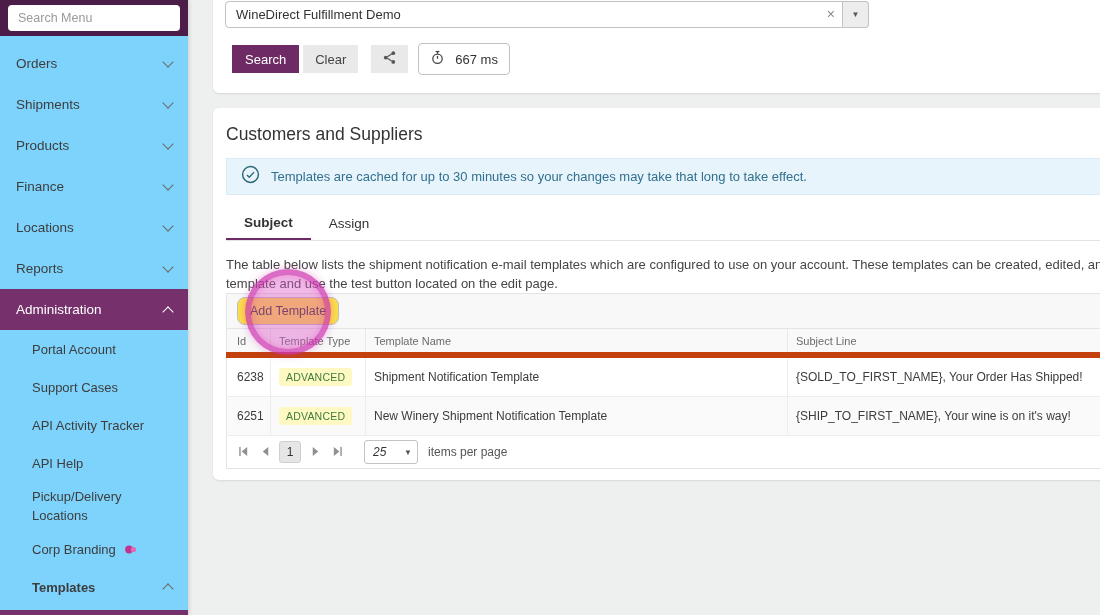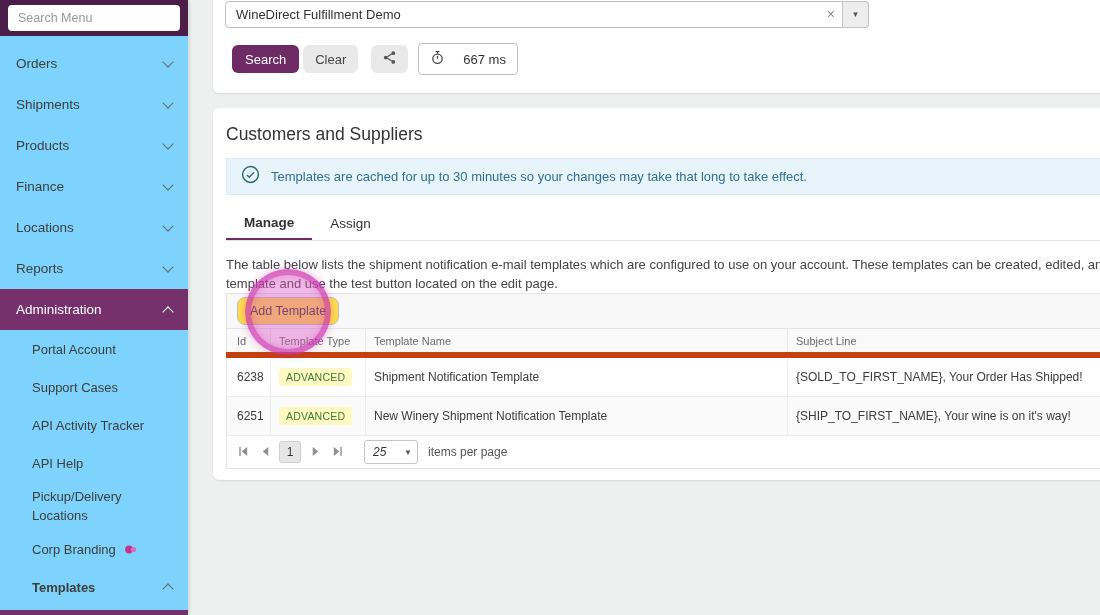--- a/index.html
+++ b/index.html
@@ -32,27 +32,27 @@
   .card{background:#fff;border-radius:6px;box-shadow:0 1px 2px rgba(0,0,0,.10);}
   .top-card{position:absolute;left:25px;top:-12px;width:940px;height:105px;}
   .combobox{position:absolute;left:12px;top:13px;height:27px;display:flex;}
   .combobox input{width:618px;height:27px;box-sizing:border-box;border:1px solid #c2c2c2;
     border-radius:4px 0 0 4px;padding:0 34px 0 10px;font-size:13px;color:#333;font-family:inherit;outline:none;background:#fff;}
   .combobox .clear-x{position:absolute;right:34px;top:6px;font-size:14px;color:#8a8a8a;cursor:pointer;line-height:1;}
   .combobox .toggle{width:26px;height:27px;box-sizing:border-box;border:1px solid #c2c2c2;border-left:none;
     background:#ededed;border-radius:0 4px 4px 0;display:flex;align-items:center;justify-content:center;
     font-size:8px;color:#555;cursor:pointer;}
   .actions{position:absolute;left:19px;top:55px;display:flex;align-items:center;}
-  .btn{height:28px;border:none;border-radius:6px;font-size:13px;font-family:inherit;cursor:pointer;
+  .btn{height:28px;border:none;border-radius:0;font-size:13px;font-family:inherit;cursor:pointer;
     display:flex;align-items:center;justify-content:center;}
   .btn-search{background:#6e2a64;color:#fff;padding:0 13px;}
   .btn-clear{background:#e9e9e9;color:#444;padding:0 12px;margin-left:4px;}
   .btn-share{background:#e9e9e9;width:37px;margin-left:13px;}
   .chip{margin-left:10px;height:32px;border:1px solid #c2c2c2;border-radius:4px;background:#fff;
-    display:flex;align-items:center;padding:0 11px;font-size:13px;color:#333;gap:18px;box-sizing:border-box;}
+    display:flex;align-items:center;padding:0 11px;font-size:13px;color:#333;gap:10px;box-sizing:border-box;}
 
   .panel-card{position:absolute;left:25px;top:108px;width:940px;height:372px;box-sizing:border-box;padding-top:16px;}
   .panel-title{margin:0 0 0 13px;font-size:17.5px;font-weight:400;color:#333;}
   .banner{margin:13px 0 0 13px;height:37px;background:#e8f4fb;border:1px solid #d9ecf8;box-sizing:border-box;
     display:flex;align-items:center;padding:0 14px;gap:11px;}
   .banner-text{font-size:13px;color:#31708f;}
   .tabs{margin:11px 0 0 13px;border-bottom:1px solid #e4e4e4;display:flex;height:34px;}
   .tab{padding:0 18px;display:flex;align-items:center;font-size:13.5px;color:#333;cursor:pointer;box-sizing:border-box;}
   .tab.active{font-weight:bold;border-bottom:2px solid #6e2a64;}
   .desc{margin:14px 0 0 13px;font-size:13px;color:#454545;line-height:19px;white-space:nowrap;overflow:hidden;}
@@ -199,21 +199,21 @@
         <svg width="19" height="19" viewBox="0 0 24 24">
             <circle cx="12" cy="12" r="10" fill="none" stroke="#2b6877" stroke-width="1.8"></circle>
             <polyline points="7.5,12.5 10.5,15.5 16.5,9" fill="none" stroke="#2b6877" stroke-width="1.8"></polyline>
           </svg>
       </span>
       <span class="banner-text">Templates are cached for up to 30 minutes so your changes may take that long to take effect.</span>
     </div>
 
     <div class="tabs">
       <div class="tab active">
-        <span>Manage</span>
+        <span>Subject</span>
       </div>
       <div class="tab">
         <span>Assign</span>
       </div>
     </div>
 
     <div class="desc">
       <div>The table below lists the shipment notification e-mail templates which are configured to use on your account. These templates can be created, edited, and de</div>
       <div>template and use the test button located on the edit page.</div>
     </div>

